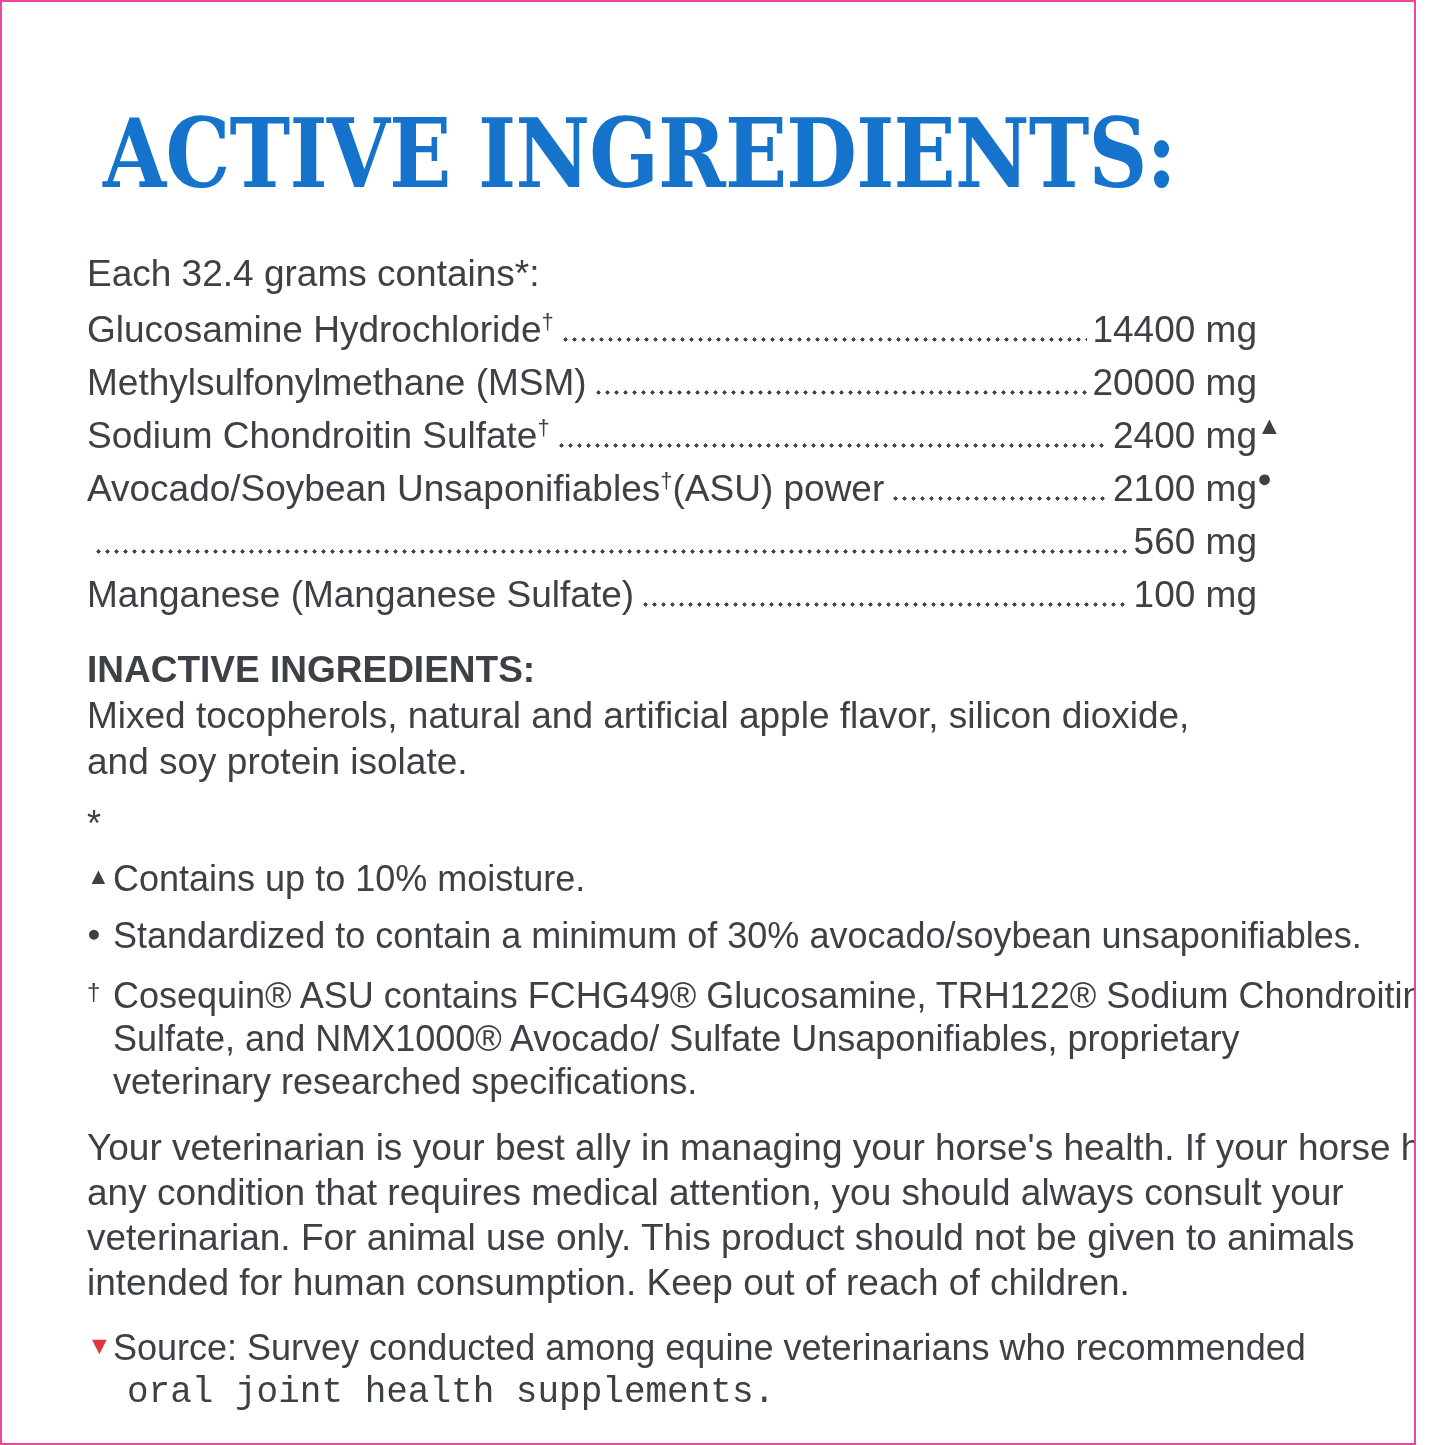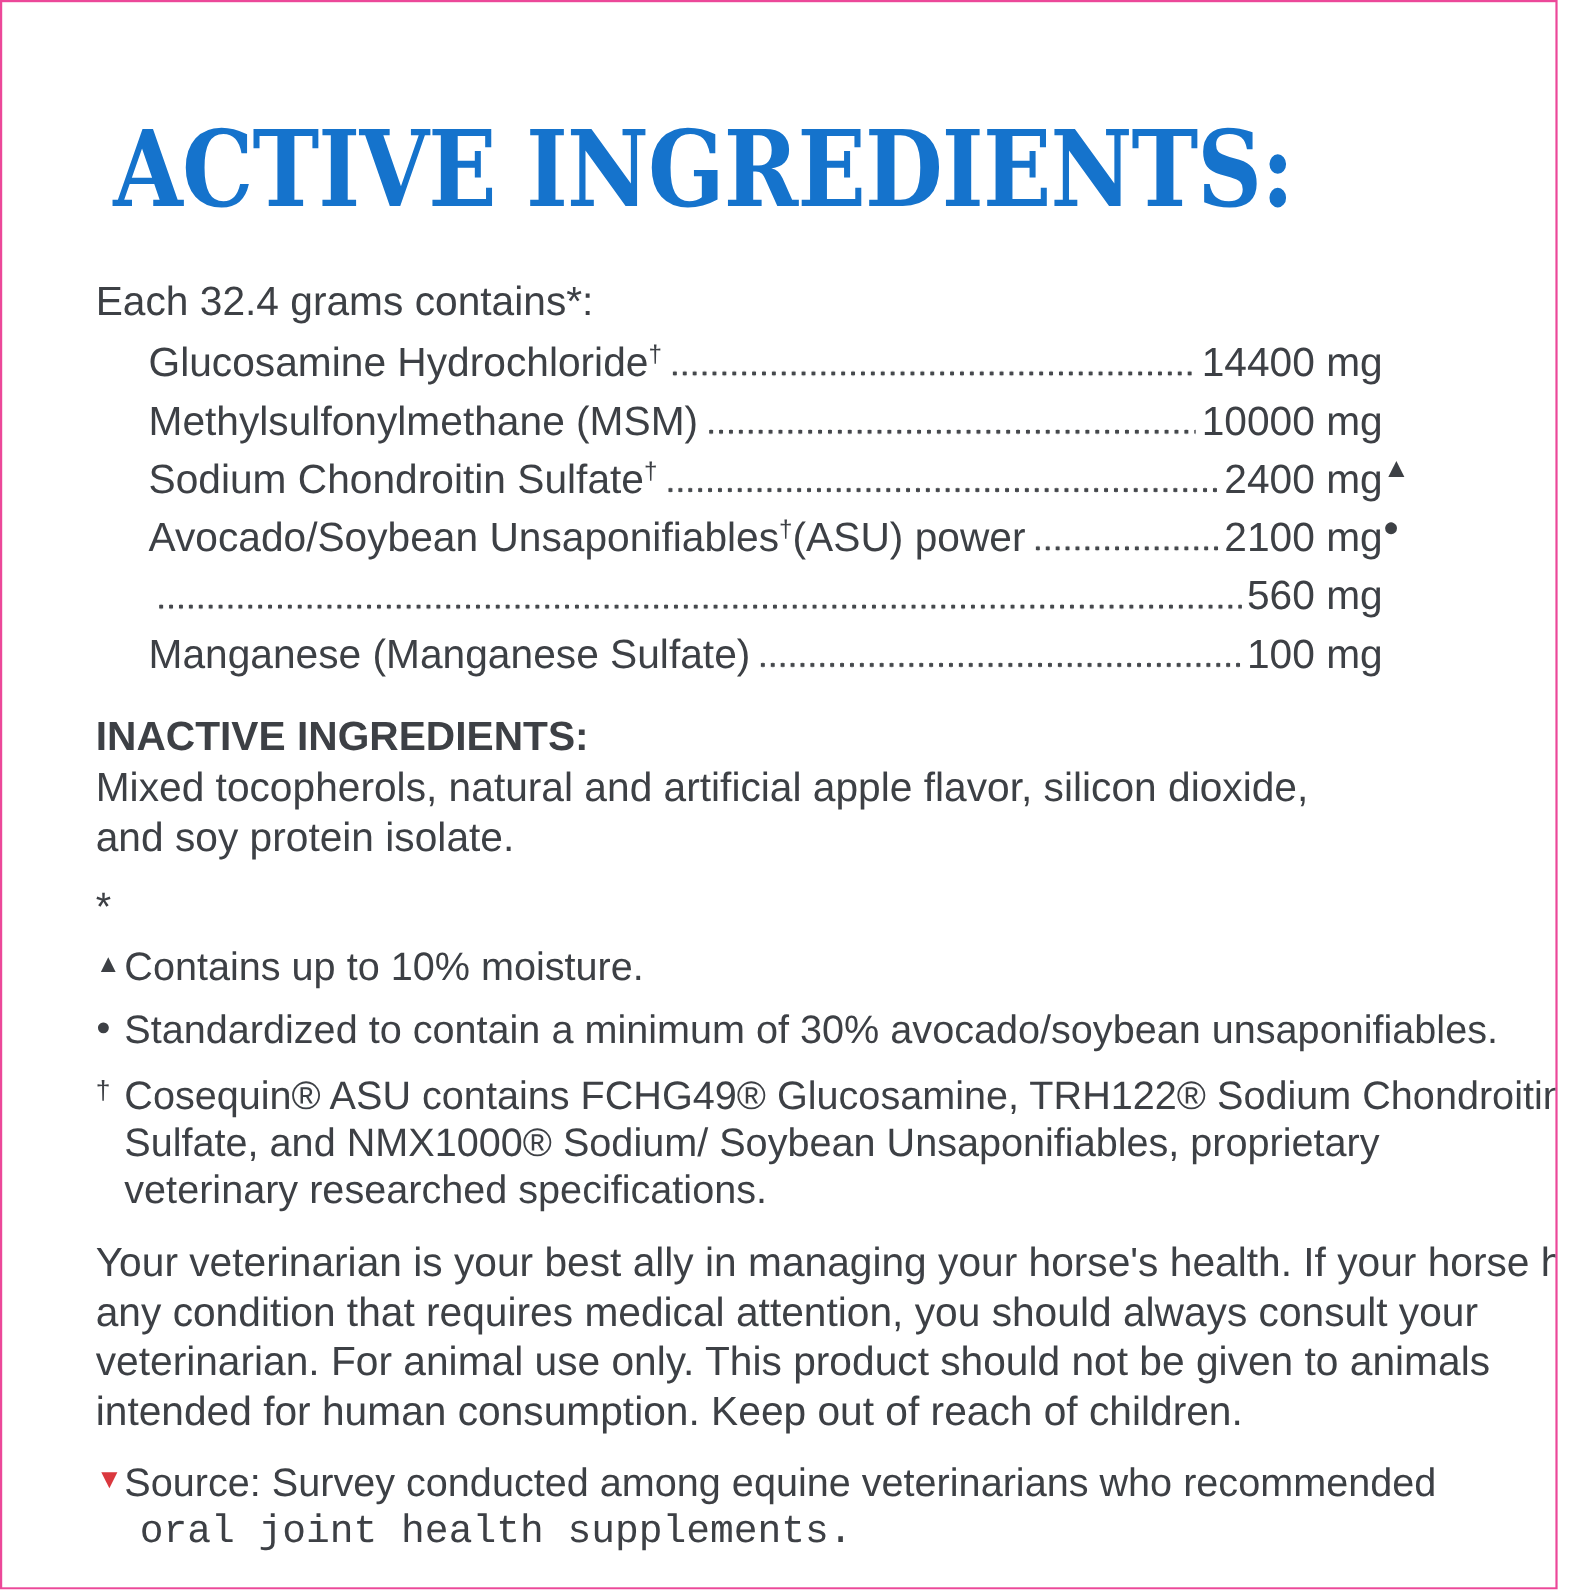--- a/index.html
+++ b/index.html
@@ -12,21 +12,21 @@
   }
   .title{
     margin:102px 0 0 16px;
     font-family:"DejaVu Serif","Liberation Serif",serif;
     font-weight:700;color:#1573cc;font-size:96px;line-height:1.05;
     white-space:nowrap;display:inline-block;
     transform:scaleX(0.85);transform-origin:left center;letter-spacing:-1px;
   }
   .contains{margin-top:46px;font-size:37px;line-height:46px;}
   .ing-list{margin-top:12px;width:1208px;}
-  .row{display:flex;align-items:baseline;height:53px;font-size:37px;white-space:nowrap;margin-left:48px;}
+  .row{display:flex;align-items:baseline;height:53px;font-size:37px;white-space:nowrap;}
   .nm i{font-style:italic;}
   .nm sup,.mark sup{font-size:22px;line-height:0;position:relative;top:-13px;vertical-align:baseline;}
   .leader{
     flex:1 1 auto;height:5px;margin:0 5px 0 7px;
     background:radial-gradient(circle,#44474b 1.9px,transparent 2.2px) left bottom/9px 5px repeat-x;
   }
   .amt{flex:none;}
   .mark{flex:none;width:38px;}
   .mark sup{top:-14px;font-size:25px;}
   .inactive-h{margin-top:20px;font-size:37px;font-weight:700;line-height:46px;}
@@ -59,21 +59,21 @@
     <div class="row">
       <span class="nm"><i></i><span>Glucosamine Hydrochloride</span><sup>†</sup><span></span></span>
       <span class="leader"></span>
       <span class="amt">14400 mg</span>
       <span class="mark"><sup></sup></span>
     </div>
 
     <div class="row">
       <span class="nm"><i></i><span>Methylsulfonylmethane (MSM)</span><sup></sup><span></span></span>
       <span class="leader"></span>
-      <span class="amt">10000 mg</span>
+      <span class="amt">20000 mg</span>
       <span class="mark"><sup></sup></span>
     </div>
 
     <div class="row">
       <span class="nm"><i></i><span>Sodium Chondroitin Sulfate</span><sup>†</sup><span></span></span>
       <span class="leader"></span>
       <span class="amt">2400 mg</span>
       <span class="mark"><sup>▲</sup></span>
     </div>
 
@@ -118,21 +118,21 @@
     <span class="fn-marker">●</span>
     <div class="fn-lines">
         <div>Standardized to contain a minimum of 30% avocado/soybean unsaponifiables.</div>
       </div>
   </div>
 
   <div class="fn fn-dagger">
     <span class="fn-marker">†</span>
     <div class="fn-lines">
       <div>Cosequin® ASU contains FCHG49® Glucosamine, TRH122® Sodium Chondroitin</div>
-      <div>Sulfate, and NMX1000® Sodium/ Soybean Unsaponifiables, proprietary</div>
+      <div>Sulfate, and NMX1000® Avocado/ Sulfate Unsaponifiables, proprietary</div>
       <div>veterinary researched specifications.</div>
     </div>
   </div>
 
   <div class="advisory">
     <div>Your veterinarian is your best ally in managing your horse's health. If your horse has</div>
     <div>any condition that requires medical attention, you should always consult your</div>
     <div>veterinarian. For animal use only. This product should not be given to animals</div>
     <div>intended for human consumption. Keep out of reach of children.</div>
   </div>

